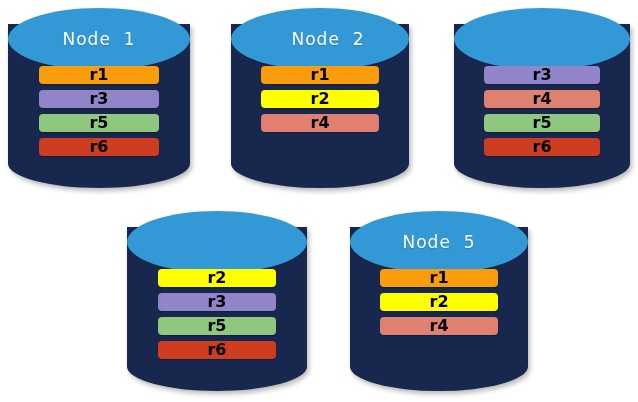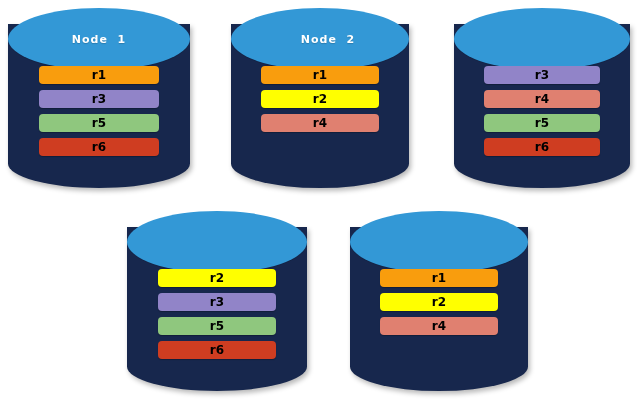--- a/index.html
+++ b/index.html
@@ -52,22 +52,22 @@
   .node-title {
     position: absolute;
     left: 0;
     right: 0;
     top: 0;
     height: 62px;
     display: flex;
     align-items: center;
     justify-content: center;
     color: #ffffff;
-    font-size: 11px;
-    font-weight: bold;
+    font-size: 17px;
+    font-weight: normal;
     letter-spacing: 1px;
     white-space: pre;
     text-shadow: 0 1px 1px rgba(0,0,0,0.18);
     pointer-events: none;
   }
 
   
   .shards {
     position: absolute;
     left: 0;
@@ -79,21 +79,21 @@
     gap: 6px;
   }
   .shard {
     width: 66%;
     height: 18px;
     border-radius: 4px;
     display: flex;
     align-items: center;
     justify-content: center;
     color: #000000;
-    font-size: 12px;
+    font-size: 16px;
     font-weight: bold;
     line-height: 1;
     box-shadow: 0 1px 1px rgba(0,0,0,0.25);
   }
 </style>
 </head>
 <body>
 
 <div id="canvas">
 
@@ -144,19 +144,20 @@
         <div class="shard" style="background: rgb(145, 132, 200); color: rgb(0, 0, 0);">r3</div>
         <div class="shard" style="background: rgb(143, 199, 126); color: rgb(0, 0, 0);">r5</div>
         <div class="shard" style="background: rgb(207, 61, 33); color: rgb(0, 0, 0);">r6</div>
       </div>
     </div>
     <div class="node" style="left: 350px; top: 211px; width: 178px; height: 180px;">
       <div class="cyl">
         <div class="cyl-body" style="background: rgb(23, 39, 77);"></div>
         <div class="cyl-top" style="background: rgb(51, 152, 214);"></div>
       </div>
+      <div class="node-title" style="color: rgb(255, 255, 255);">Node  5</div>
       <div class="shards">
         <div class="shard" style="background: rgb(249, 157, 13); color: rgb(0, 0, 0);">r1</div>
         <div class="shard" style="background: rgb(255, 255, 0); color: rgb(0, 0, 0);">r2</div>
         <div class="shard" style="background: rgb(224, 128, 112); color: rgb(0, 0, 0);">r4</div>
       </div>
     </div>
   </div>
 
 </body></html>

